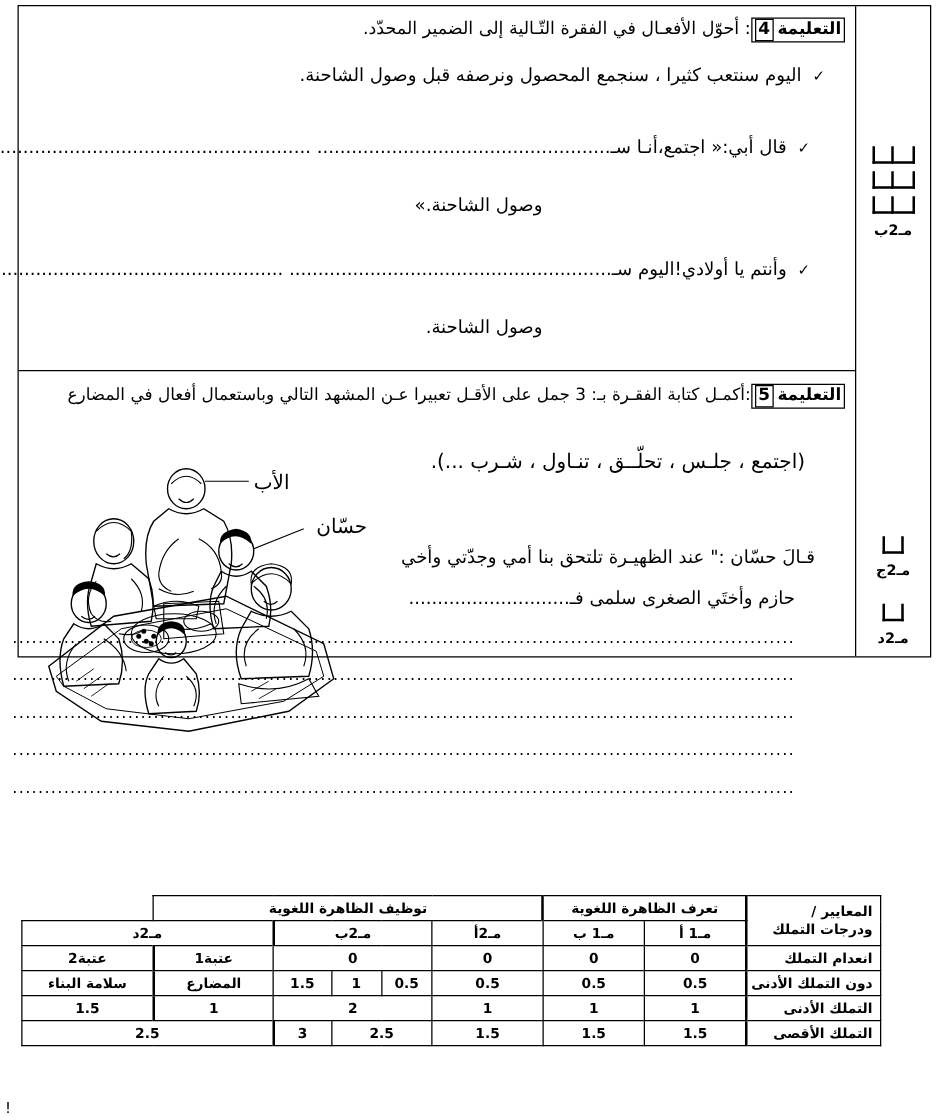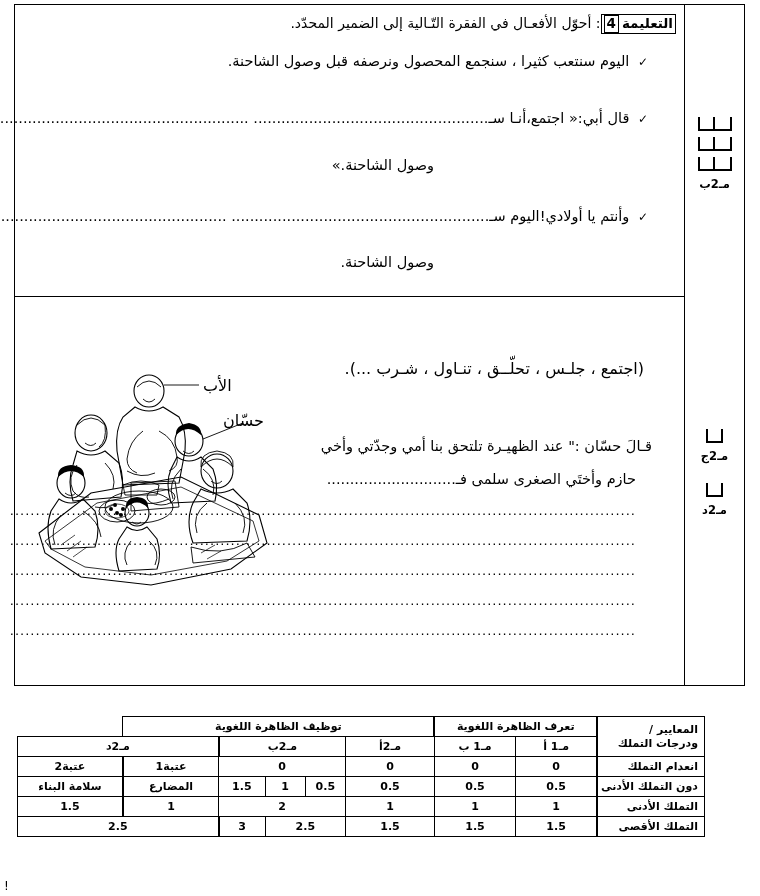--- a/index.html
+++ b/index.html
@@ -12,21 +12,21 @@
     color: #000;
     position: relative;
     overflow: hidden;
   }
   .page { position: relative; width: 760px; height: 896px; }
 
   
   .ex-frame {
     position: absolute;
     left: 14px; top: 4px;
-    width: 731px; height: 682px;
+    width: 731px; height: 522px;
     border: 1px solid #000;
     box-sizing: border-box;
   }
   .ex-body {
     position: absolute;
     left: 0; top: 0; right: 59px; bottom: 0;
     border-right: 1px solid #000;
     box-sizing: border-box;
   }
   .ex-margin {
@@ -154,21 +154,21 @@
   <div class="ex-frame">
 
     <div class="ex-body">
 
       <div class="sec sec4">
 
         <div class="instr-line" style="top:9px;">
           <span class="tag-box"><span>التعليمة</span><span class="tag-box" style="border:1px solid #000;padding:0 2px;margin-right:3px;">4</span></span><span>: أحوّل الأفعـال في الفقرة التّـالية إلى الضمير المحدّد.</span>
         </div>
 
-        <div class="bullet-line check" style="top:48px; right:36px;margin-left:40px;">
+        <div class="bullet-line check" style="top:48px; right:24px;margin-left:40px;">
           <span>اليوم سنتعب كثيرا ، سنجمع المحصول ونرصفه قبل وصول الشاحنة.</span>
         </div>
 
         <div class="bullet-line check" style="top:105px; right:36px;">
           <span>قال أبي:« اجتمع،أنـا سـ</span><span class="dots">...................................................    ....................................................................</span>
         </div>
 
         <div class="bullet-line" style="top:152px; right:250px;">
           <span>وصول الشاحنة.»</span>
         </div>
@@ -180,20 +180,23 @@
         <div class="bullet-line" style="top:249px; right:250px;">
           <span>وصول الشاحنة.</span>
         </div>
 
       </div>
 
       <div class="sec-divider"></div>
 
       <div class="sec sec5">
 
+        <div class="instr-line" style="top:10px; font-size:13.5px;">
+          <span class="tag-box"><span>التعليمة</span><span class="tag-box" style="border:1px solid #000;padding:0 2px;margin-right:3px;">5</span></span><span>:أكمـل كتابة الفقـرة بـ: 3 جمل على الأقـل تعبيرا عـن المشهد التالي وباستعمال أفعال في المضارع</span>
+        </div>
 
         <div class="bullet-line" style="top:62px; right:40px; font-size:16px;text-align:right;">
           <span>(اجتمع ، جلـس ، تحلّــق ، تنـاول ، شـرب ...).</span>
         </div>
 
         <div class="picture">
           <svg viewBox="0 0 246 230" width="246" height="230" xmlns="http://www.w3.org/2000/svg">
             <g fill="none" stroke="#000" stroke-width="1.1">
 
               <path d="M8 168 L60 128 L150 112 L228 150 L236 178 L200 204 L120 220 L50 212 L14 188 Z"></path>
@@ -258,21 +261,21 @@
               <circle cx="90" cy="150" r="2" fill="#000" stroke="none"></circle>
 
               <path d="M138 134 q-14 6 -24 4" stroke-width="0.9"></path>
               <path d="M64 142 q12 2 18 -2" stroke-width="0.9"></path>
 
               <path d="M133 20 L168 20" stroke-width="0.9"></path>
               <path d="M172 74 L212 58" stroke-width="0.9"></path>
             </g>
           </svg>
           <div class="pic-label" style="left:172px; top:11px;">الأب</div>
-          <div class="pic-label" style="left:192px; top:46px;">حسّان</div>
+          <div class="pic-label" style="left:222px; top:46px;">حسّان</div>
         </div>
 
         <div class="bullet-line" style="top:141px; right:32px; font-size:14.5px;">
           <span>قـالَ حسّان :" عند الظهيـرة تلتحق بنا أمي وجدّتي  وأخي</span>
         </div>
         <div class="bullet-line" style="top:174px; right:48px; font-size:14.5px;">
           <span>حازم وأختَي الصغرى سلمى فـ</span><span class="dots">............................</span>
         </div>
 
         <div class="writeline" style="top:206px; right:48px;">..........................................................................................................................</div>

